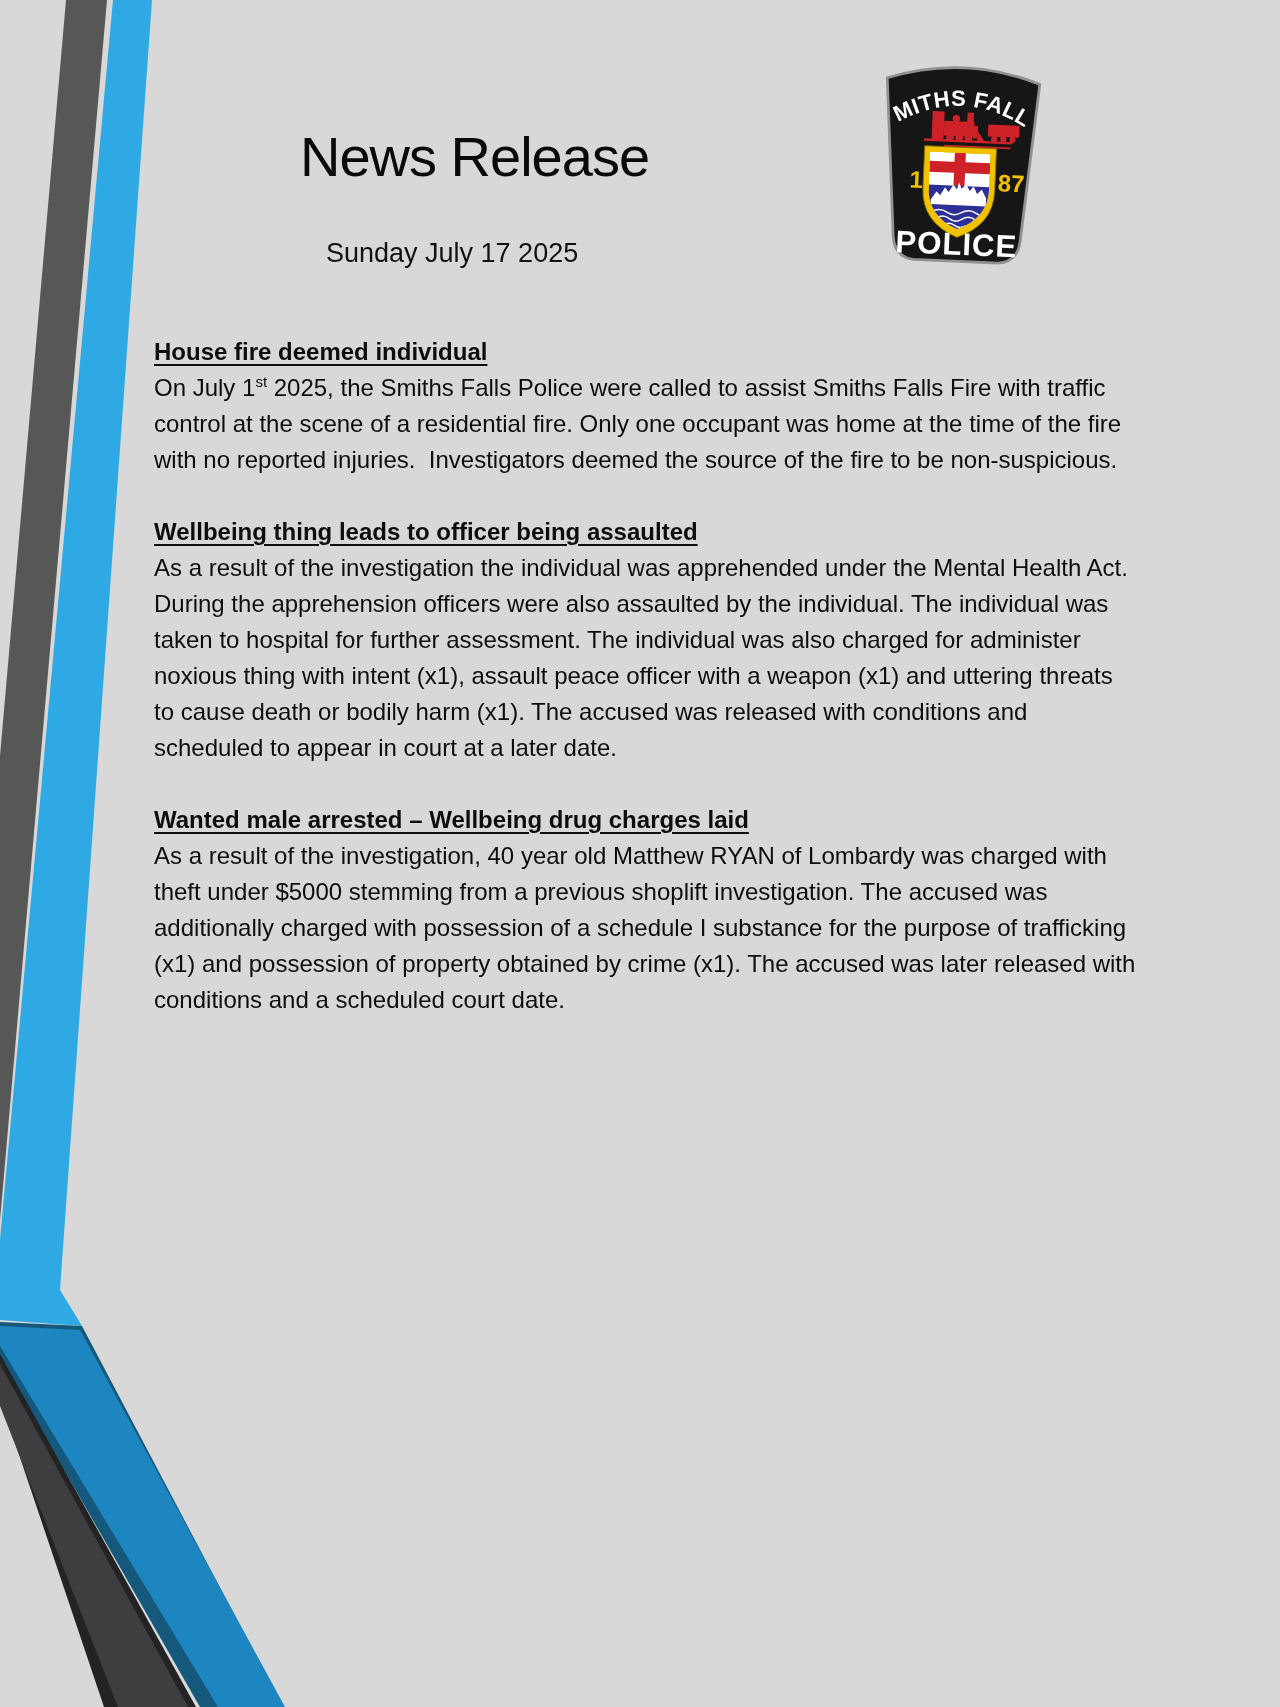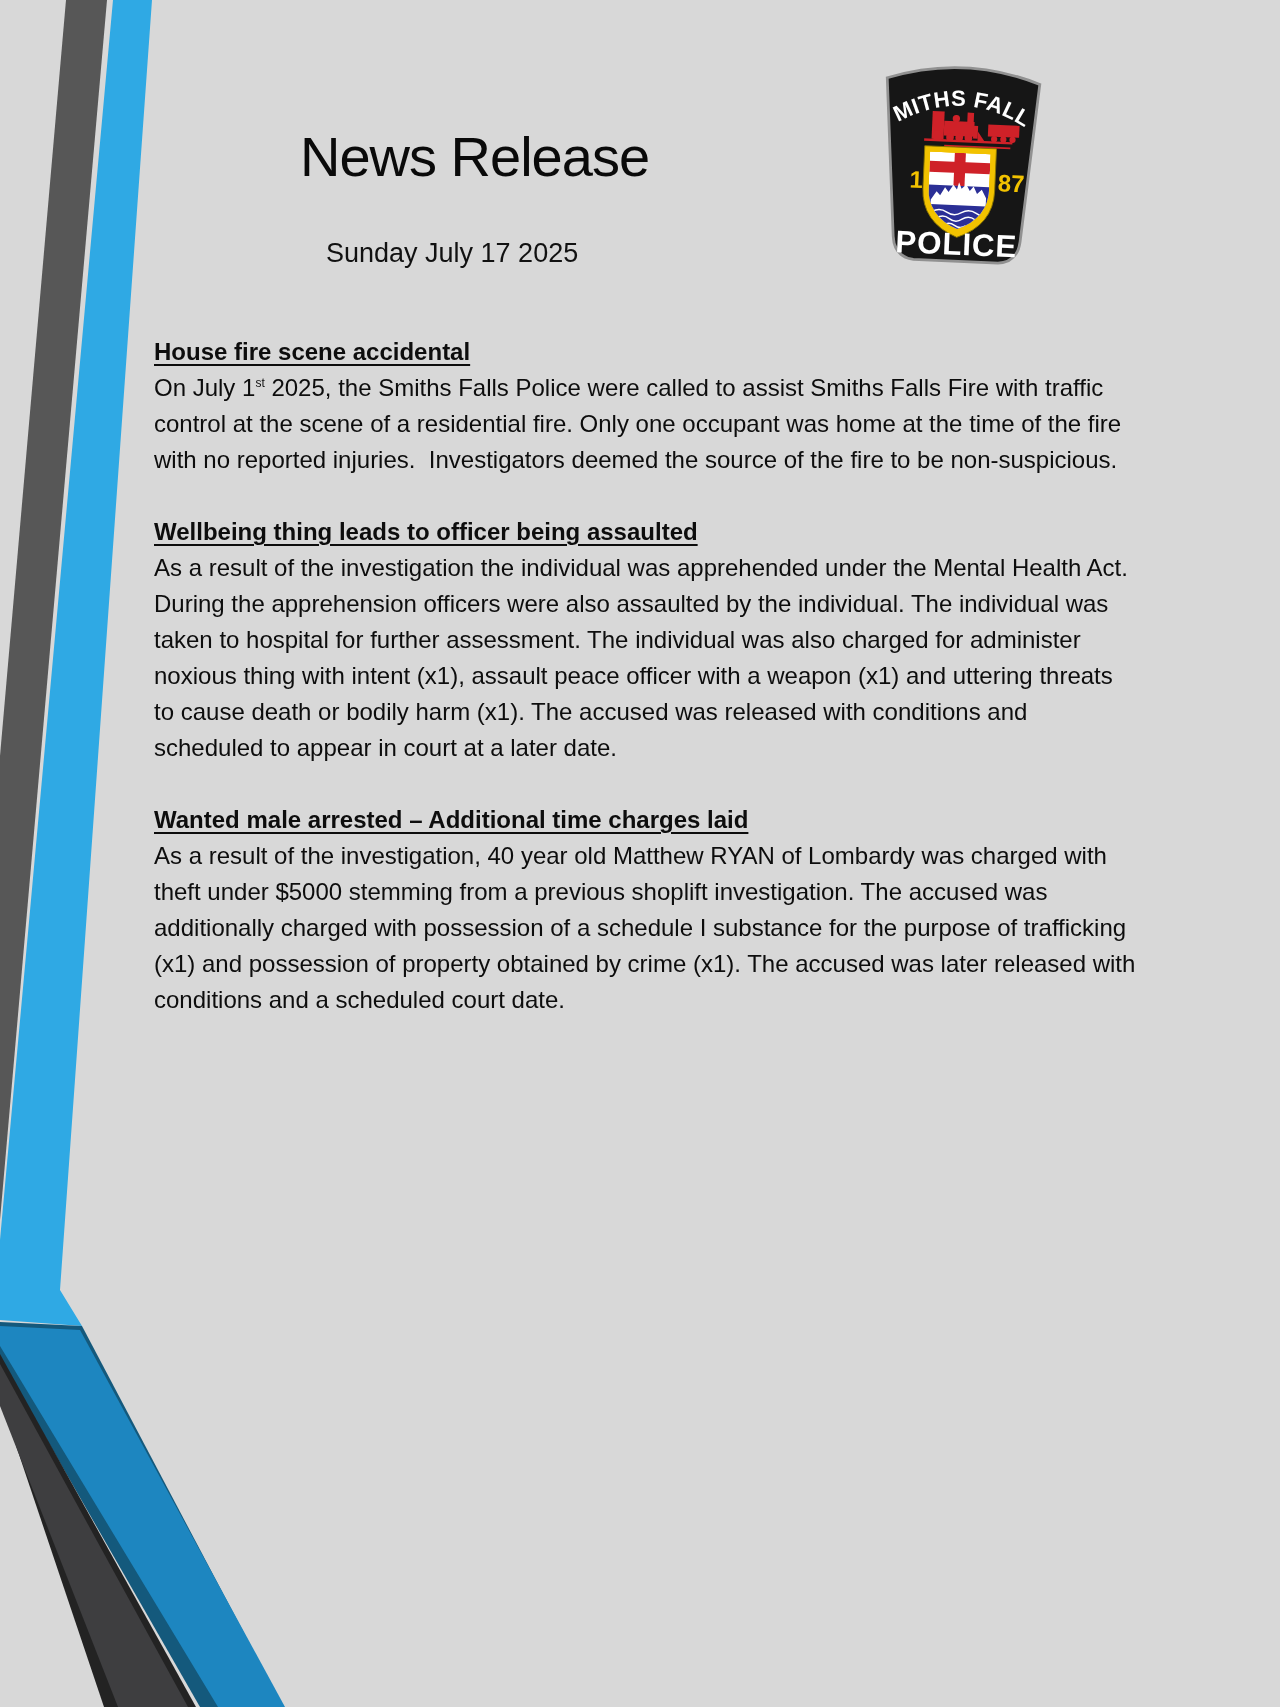--- a/index.html
+++ b/index.html
@@ -24,21 +24,21 @@
   }
   .content{
     position:absolute;left:154px;top:334px;width:984px;z-index:2;
     font-size:24px;line-height:36px;
   }
   .section-heading{
     font-size:24px;line-height:36px;font-weight:700;margin:0;
     text-decoration:underline;text-underline-offset:4px;text-decoration-thickness:2px;
   }
   .section-paragraph{margin:0 0 36px 0;}
-  .section-paragraph sup{font-size:12px;line-height:0;}
+  .section-paragraph sup{font-size:15px;line-height:0;}
   .badge text{font-family:"Liberation Sans","DejaVu Sans",sans-serif;}
 </style>
 </head>
 <body>
 
 <svg class="deco-svg" viewBox="0 0 1280 1707" preserveAspectRatio="none" aria-hidden="true">
   <polygon points="66,0 107,0 0,1220 0,756" fill="#575757"></polygon>
   <polygon points="113,0 152,0 60,1290 82,1326 0,1320 0,1240" fill="#2fa9e4"></polygon>
   <polygon points="0,1322 82,1326 283,1707 200,1707 0,1358" fill="#14597c"></polygon>
   <polygon points="0,1326 80,1330 285,1707 218,1707 0,1346" fill="#1d86c0"></polygon>
@@ -95,24 +95,24 @@
         <path d="M85,199 q6,-4 12,0 t12,0"></path>
       </g>
     </g>
   </g>
 
   <text x="100" y="231" font-size="34" font-weight="bold" text-anchor="middle" letter-spacing="1" fill="#ffffff">POLICE</text>
 </svg>
 
 <div class="content">
     <section>
-      <h2 class="section-heading">House fire scene accidental</h2>
+      <h2 class="section-heading">House fire deemed individual</h2>
       <p class="section-paragraph">On July 1<sup>st</sup> 2025, the Smiths Falls Police were called to assist Smiths Falls Fire with traffic control at the scene of a residential fire. Only one occupant was home at the time of the fire with no reported injuries.&nbsp; Investigators deemed the source of the fire to be non-suspicious.</p>
     </section>
     <section>
       <h2 class="section-heading">Wellbeing thing leads to officer being assaulted</h2>
       <p class="section-paragraph">As a result of the investigation the individual was apprehended under the Mental Health Act. During the apprehension officers were also assaulted by the individual. The individual was taken to hospital for further assessment. The individual was also charged for administer noxious thing with intent (x1), assault peace officer with a weapon (x1) and uttering threats to cause death or bodily harm (x1). The accused was released with conditions and scheduled to appear in court at a later date.</p>
     </section>
     <section>
-      <h2 class="section-heading">Wanted male arrested – Additional time charges laid</h2>
+      <h2 class="section-heading">Wanted male arrested – Wellbeing drug charges laid</h2>
       <p class="section-paragraph">As a result of the investigation, 40 year old Matthew RYAN of Lombardy was charged with theft under $5000 stemming from a previous shoplift investigation. The accused was additionally charged with possession of a schedule I substance for the purpose of trafficking (x1) and possession of property obtained by crime (x1). The accused was later released with conditions and a scheduled court date.</p>
     </section>
   </div>
 
 </body></html>

